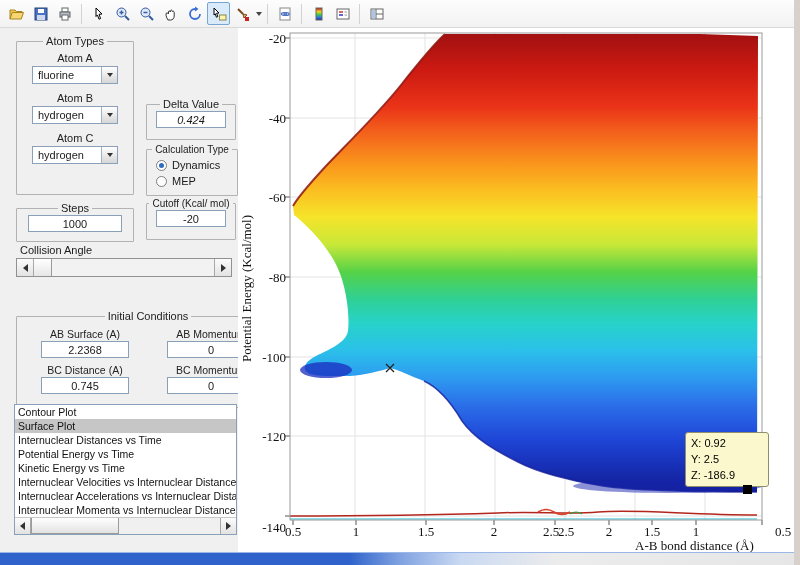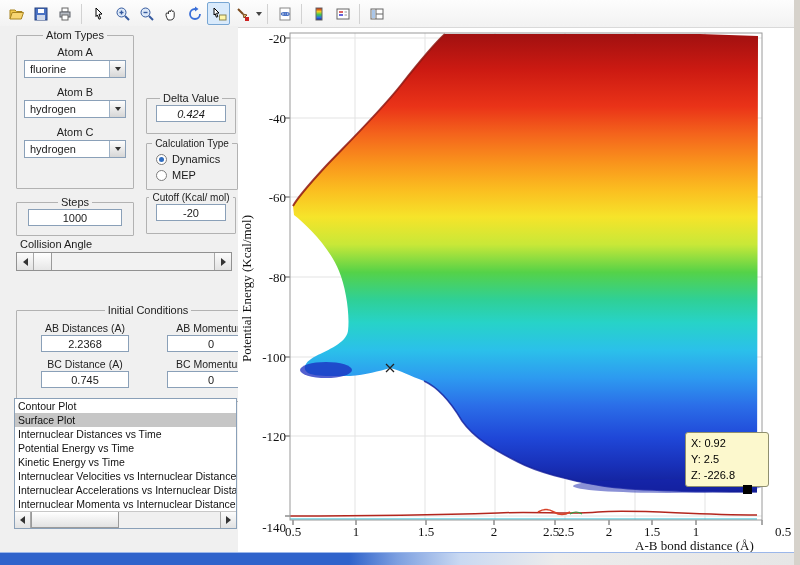--- a/index.html
+++ b/index.html
@@ -11,26 +11,26 @@
            background:linear-gradient(#fdfdfd,#f2f2f2);border-bottom:1px solid #d9d9d9;
            display:flex;align-items:center;padding-left:5px;gap:1px;box-sizing:border-box;}
   .tbtn{width:23px;height:23px;display:flex;align-items:center;justify-content:center;
         border:1px solid transparent;border-radius:2px;background:transparent;padding:0;cursor:default;}
   .tbtn.active{background:#d9eafb;border:1px solid #78a6d3;}
   .tsep{width:1px;height:20px;background:#d2d2d2;margin:0 4px;}
   .tcaret{width:0;height:0;border-left:3px solid transparent;border-right:3px solid transparent;
           border-top:4px solid #444;margin-left:1px;}
 
   
-  .left-panel{position:absolute;left:0;top:26px;width:238px;height:524px;background:#f0f0f0;}
+  .left-panel{position:absolute;left:0;top:32px;width:238px;height:524px;background:#f0f0f0;}
   fieldset.gb{position:absolute;border:1px solid #b2b2b2;border-radius:1px;margin:0;padding:0;
               background:#f0f0f0;box-sizing:border-box;}
   fieldset.gb legend{margin:0 auto;padding:0 3px;font-size:11px;color:#222;white-space:nowrap;}
   .ctl-label{text-align:center;margin-top:8px;color:#222;}
-  .combo{position:relative;width:102px;height:18px;margin:2px auto 0;background:#fff;
+  .combo{position:relative;width:86px;height:18px;margin:2px auto 0;background:#fff;
          border:1px solid #8aa0b8;box-sizing:border-box;display:flex;align-items:center;padding-left:5px;}
   .combo-btn{position:absolute;right:0;top:0;bottom:0;width:15px;
              background:linear-gradient(#fefefe,#d6d6d6);border-left:1px solid #9fb2c6;
              display:flex;align-items:center;justify-content:center;}
   .caret-down{width:0;height:0;border-left:3px solid transparent;border-right:3px solid transparent;
               border-top:4px solid #333;}
   .tfield{background:#fff;border:1px solid #8aa0b8;height:17px;box-sizing:border-box;
           display:flex;align-items:center;justify-content:center;margin:1px auto 0;}
   .update-btn{position:absolute;left:146px;top:12px;width:86px;height:44px;
               background:linear-gradient(#f8f8f8,#e9e9e9);border:1px solid #8f8f8f;border-radius:3px;
@@ -270,21 +270,21 @@
         </div>
       <div class="sl-thumb"></div>
       <div class="sl-btn r">
           <span class="tri-r"></span>
         </div>
     </div>
 
     <fieldset class="gb" style="left:16px;top:262px;width:264px;height:98px;margin-top:16px;">
       <legend>Initial Conditions</legend>
       <div class="init-grid">
-        <div class="ctl-label">AB Distances (A)</div>
+        <div class="ctl-label">AB Surface (A)</div>
         <div class="ctl-label">AB Momentum</div>
         <div class="tfield">2.2368</div>
         <div class="tfield">0</div>
         <div class="ctl-label">BC Distance (A)</div>
         <div class="ctl-label">BC Momentum</div>
         <div class="tfield">0.745</div>
         <div class="tfield">0</div>
       </div>
     </fieldset>
 
@@ -424,20 +424,20 @@
     <span class="xtick" style="left:371px;">2</span>
     <span class="xtick" style="left:414px;">1.5</span>
     <span class="xtick" style="left:458px;">1</span>
     <span class="xtick" style="left:545px;">0.5</span>
 
     <span class="xlabel">A-B bond distance (Å)</span>
 
     <div class="datatip">
       <div>X: 0.92</div>
       <div>Y: 2.5</div>
-      <div>Z: -226.8</div>
+      <div>Z: -186.9</div>
     </div>
     <div class="dt-marker"></div>
   </div>
 
   <div class="right-strip"></div>
   <div class="bottom-bar"></div>
 </div>
 
 </body></html>

